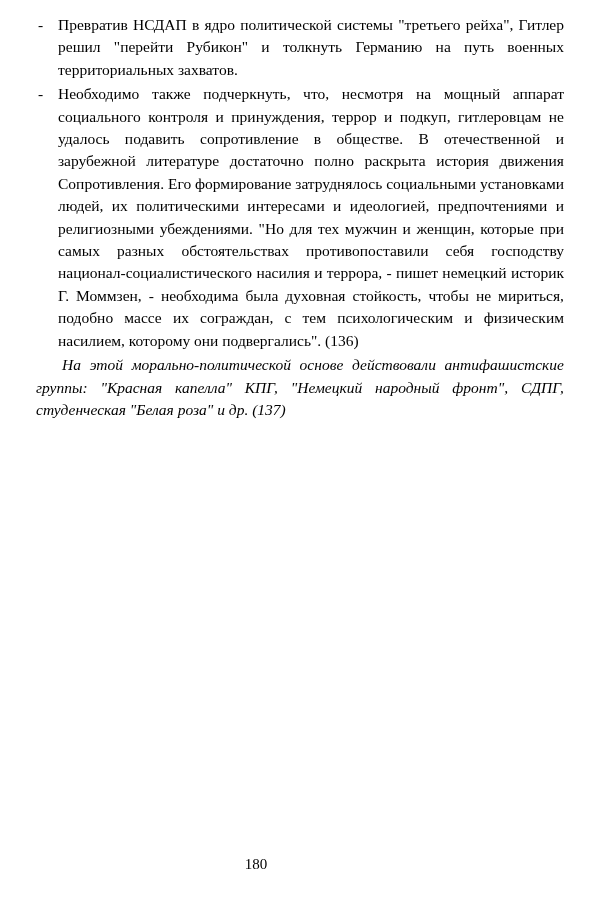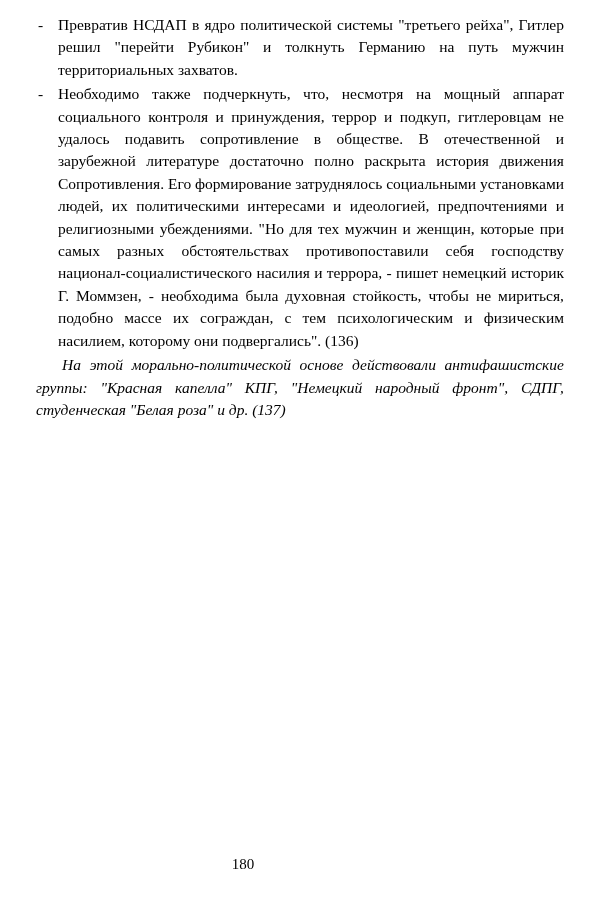--- a/index.html
+++ b/index.html
@@ -54,41 +54,41 @@
     font-size: 15.5px;
     line-height: 22.4px;
     text-align: justify;
     text-justify: inter-word;
     text-indent: 26px;
     margin-top: 1px;
     font-style: italic;
   }
   .page-number {
     position: absolute;
-    left: 0;
+    left: 13px;
     top: 855px;
     width: 486px;
     text-align: center;
     font-size: 15px;
     line-height: 18px;
   }
   
   .content, .page-number {
     -webkit-font-smoothing: antialiased;
   }
 </style>
 </head>
 <body>
 
 <div class="page">
   <div class="content">
 
     <div class="bullet-item">
       <div class="bullet-mark">-</div>
-      <div class="bullet-text">Превратив НСДАП в ядро политической системы "третьего рейха", Гитлер решил "перейти Рубикон" и толкнуть Германию на путь мужчин территориальных захватов.</div>
+      <div class="bullet-text">Превратив НСДАП в ядро политической системы "третьего рейха", Гитлер решил "перейти Рубикон" и толкнуть Германию на путь военных территориальных захватов.</div>
     </div>
 
     <div class="bullet-item">
       <div class="bullet-mark">-</div>
       <div class="bullet-text">Необходимо также подчеркнуть, что, несмотря на мощный аппарат социального контроля и принуждения, террор и подкуп, гитлеровцам не удалось подавить сопротивление в обществе. В отечественной и зарубежной литературе достаточно полно раскрыта история движения Сопротивления. Его формирование затруднялось социальными установками людей, их политическими интересами и идеологией, предпочтениями и религиозными убеждениями. "Но для тех мужчин и женщин, которые при самых разных обстоятельствах противопоставили себя господству национал-социалистического насилия и террора, - пишет немецкий историк Г. Моммзен, - необходима была духовная стойкость, чтобы не мириться, подобно массе их сограждан, с тем психологическим и физическим насилием, которому они подвергались". (136)</div>
     </div>
 
     <div class="para">На этой морально-политической основе действовали антифашистские группы: "Красная капелла" КПГ, "Немецкий народный фронт", СДПГ, студенческая "Белая роза" и др. (137)</div>
 
   </div>

